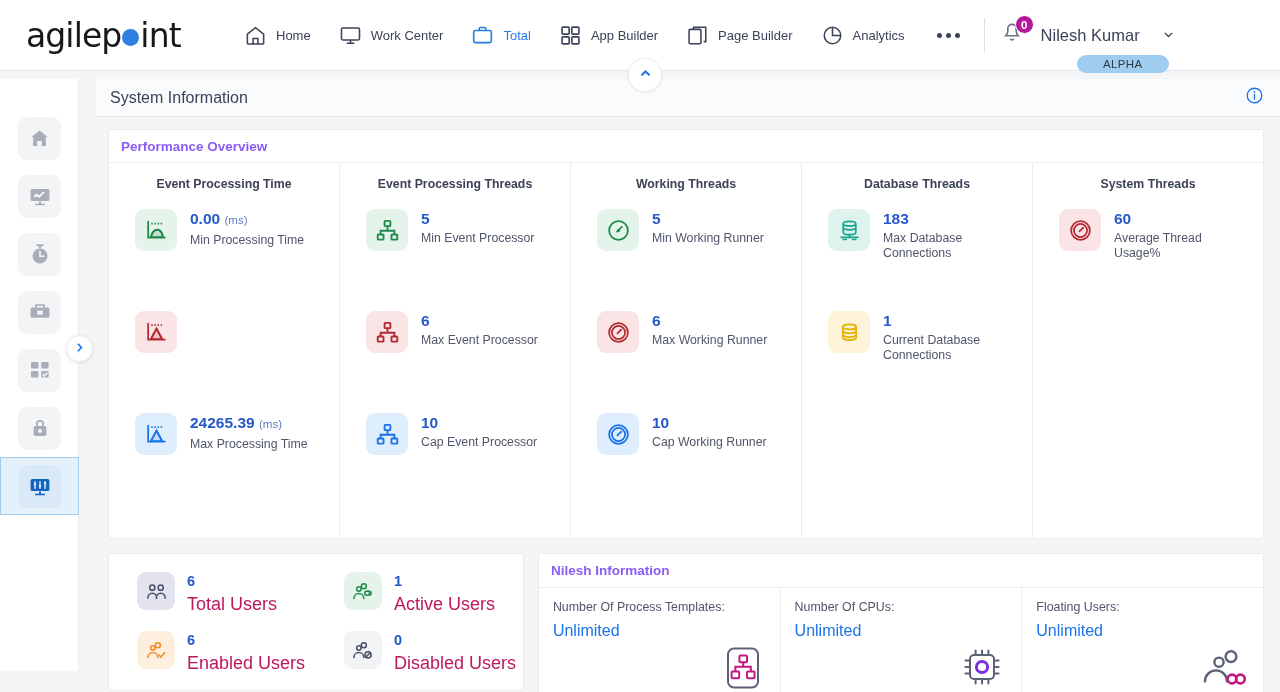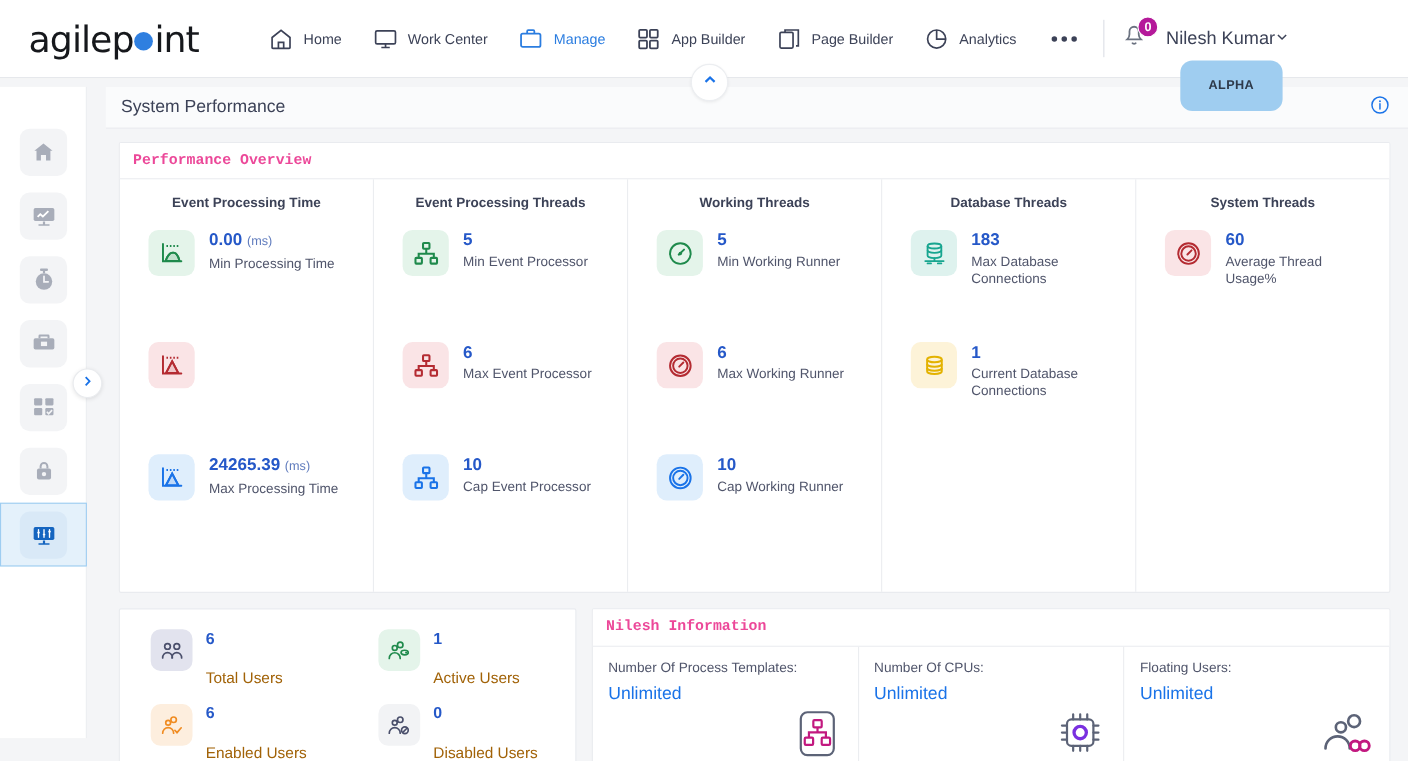--- a/index.html
+++ b/index.html
@@ -51,27 +51,27 @@
   .bell-wrap { position: relative; width: 34px; height: 36px; cursor:pointer; }
   .badge {
     position: absolute; top: -2px; left: 16px;
     min-width: 19px; height: 19px; border-radius: 50%;
     background: #b5199a; color: #fff; font-size: 11.5px; font-weight: 700;
     display: flex; align-items: center; justify-content: center;
     border: 1.5px solid #fff;
   }
   .username {
     font-size: 16.5px; color: #3c4257; margin-left: 8px; cursor:pointer;
-    display:flex; align-items:center; gap:0;
+    display:flex; align-items:center; gap:22px;
   }
   .alpha-pill {
     position: absolute; top: 38px; right: 6px;
     background: #9fcdf0; color: #2e3a4a;
-    font-size: 11.5px; font-weight: 700; letter-spacing: .4px;
-    border-radius: 11px; padding: 17px 26px;
+    font-size: 11.5px; font-weight: 400; letter-spacing: .4px;
+    border-radius: 11px; padding: 3px 26px;
   }
 
   
   .collapse-btn {
     position: absolute; top: 58px; left: 628px;
     width: 34px; height: 34px; border-radius: 50%;
     background: #fff; border: 1px solid #eceef1;
     display: flex; align-items: center; justify-content: center;
     z-index: 60; cursor: pointer;
     box-shadow: 0 1px 3px rgba(0,0,0,.07);
@@ -116,21 +116,21 @@
     border-bottom: 1px solid #e8eaee;
     display: flex; align-items: center; justify-content: space-between;
     padding: 0 16px 0 14px;
   }
   .page-title { font-size: 16px; color: #3c4257; }
   .card-head {
     height: 33px; display: flex; align-items: center;
     padding-left: 12px; border-bottom: 1px solid #ebedf0;
     background: #fff;
   }
-  .card-head-title { font-size: 13.5px; font-weight: 700; color: #ec4899; font-family: Liberation Mono, monospace; }
+  .card-head-title { font-size: 13.5px; font-weight: 700; color: #8b5cf6; }
 
   
   .perf-card {
     margin: 12px 16px 0 12px; background:#fff;
     border: 1px solid #e9ebef; border-radius: 2px;
   }
   .perf-cols { display: flex; height: 375px; }
   .perf-col { flex: 1; border-right: 1px solid #ebedf0; padding-top: 14px; }
   .perf-col:last-child { border-right: none; }
   .perf-col-title {
@@ -155,21 +155,21 @@
     width: 425px; background: #fff;
     border: 1px solid #e9ebef; border-radius: 2px;
   }
   .user-grid { display: flex; flex-wrap: wrap; padding: 10px 0 8px 0; }
   .ucell { width: 50%; display: flex; align-items: flex-start; gap: 12px; padding: 8px 0 8px 28px; }
   .utile {
     width: 38px; height: 38px; border-radius: 9px; flex: none;
     display: flex; align-items: center; justify-content: center;
   }
   .uval { font-size: 14.5px; font-weight: 700; color: #2558c8; line-height: 18px; }
-  .ulabel { font-size: 14px; color: #a16207; margin-top: 18px; }
+  .ulabel { font-size: 18px; color: #be185d; margin-top: 4px; }
 
   .license-card {
     width: 742px; background: #fff; margin-left: 14px;
     border: 1px solid #e9ebef; border-radius: 2px;
   }
   .lic-head { height: 34px; }
   .lic-row { display: flex; border-bottom: 1px solid #ebedf0; }
   .lic-cell {
     flex: 1; border-right: 1px solid #ebedf0;
     padding: 12px 14px 8px 14px; position: relative; height: 114px;
@@ -212,21 +212,21 @@
       <span>Work Center</span>
     </div>
 
     <div class="navitem active">
       <span>
         <svg width="23" height="23" viewBox="0 0 24 24" fill="none" stroke="#2b7de0" stroke-width="1.7">
           <rect x="2.8" y="6.8" width="18.4" height="12.6" rx="1.6"></rect>
           <path d="M8.6 6.8V4.6a1 1 0 0 1 1-1h4.8a1 1 0 0 1 1 1v2.2"></path>
         </svg>
       </span>
-      <span>Manage</span>
+      <span>Total</span>
     </div>
 
     <div class="navitem">
       <span>
         <svg width="23" height="23" viewBox="0 0 24 24" fill="none" stroke="#3c4257" stroke-width="1.7">
           <rect x="3.2" y="3.2" width="7.4" height="7.4" rx="1"></rect>
           <rect x="13.4" y="3.2" width="7.4" height="7.4" rx="1"></rect>
           <rect x="3.2" y="13.4" width="7.4" height="7.4" rx="1"></rect>
           <rect x="13.4" y="13.4" width="7.4" height="7.4" rx="1"></rect>
         </svg>
@@ -369,21 +369,21 @@
       <svg width="13" height="13" viewBox="0 0 16 16" fill="none" stroke="#1a73e8" stroke-width="2">
         <path d="M6 3.4 10.4 8 6 12.6"></path>
       </svg>
     </span>
   </div>
 </div>
 
 <div class="main">
 
   <div class="page-header">
-    <div class="page-title">System Performance</div>
+    <div class="page-title">System Information</div>
     <div>
       <svg width="19" height="19" viewBox="0 0 24 24" fill="none" stroke="#1a73e8" stroke-width="1.7">
         <circle cx="12" cy="12" r="9.2"></circle>
         <path d="M12 10.6v6" stroke-linecap="round"></path>
         <circle cx="12" cy="7.6" r="1.1" fill="#1a73e8" stroke="none"></circle>
       </svg>
     </div>
   </div>
 
   <div class="perf-card">

